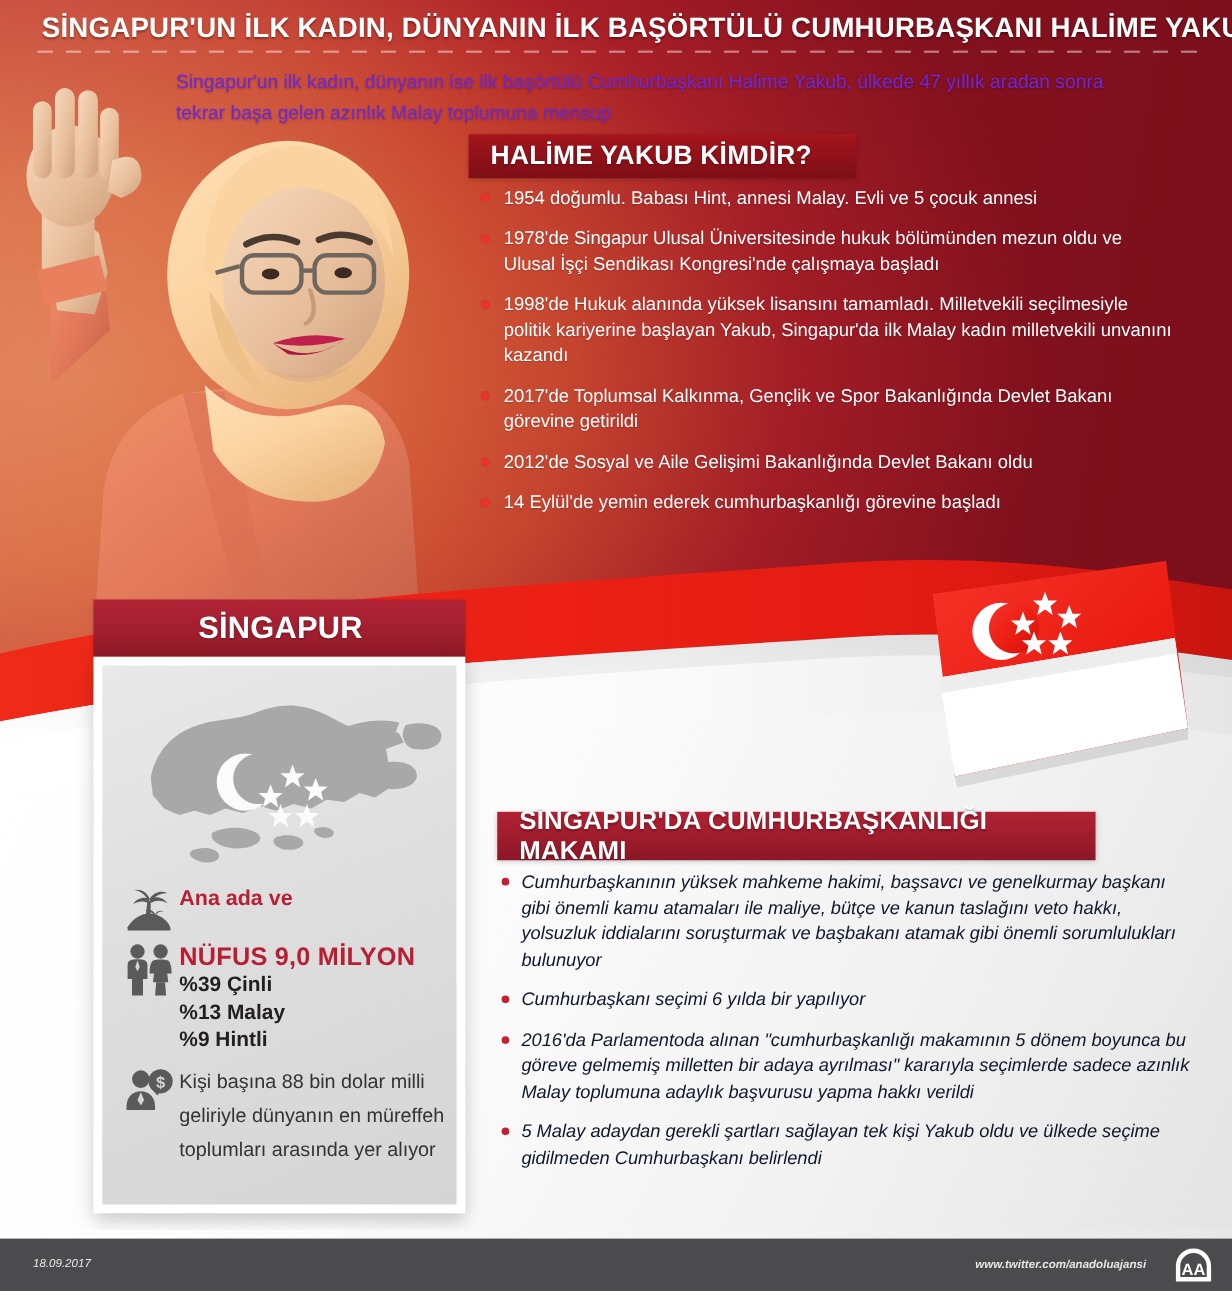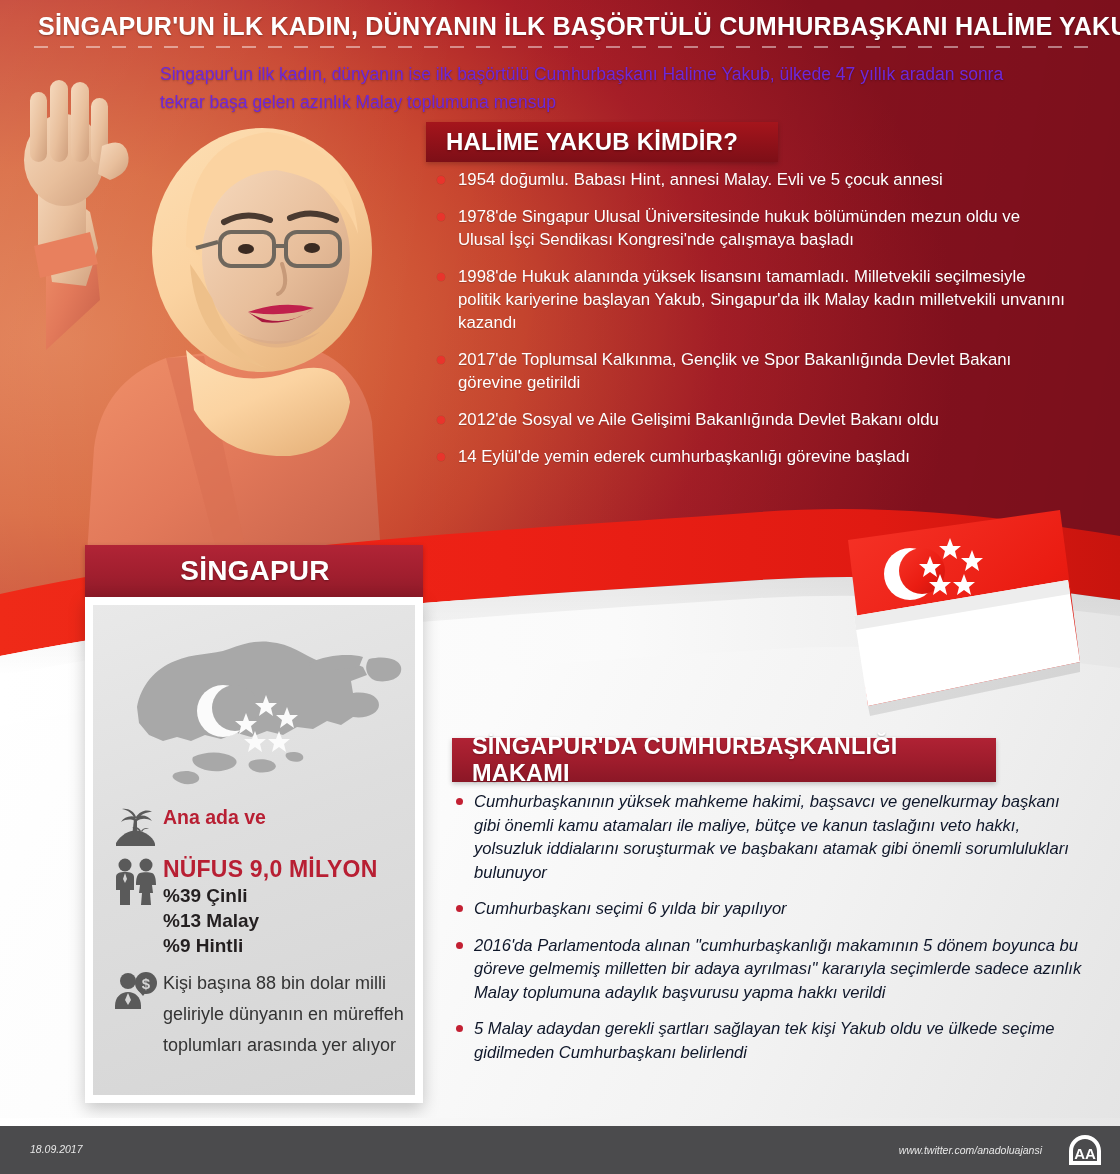--- a/index.html
+++ b/index.html
@@ -220,21 +220,21 @@
     left: 0; top: 1126px;
     width: 1120px; height: 60px;
     background: #4b4b4d;
   }
   .footer-date {
     position: absolute; left: 30px; top: 17px;
     color: #e8e8e8; font-size: 10.5px; font-style: italic;
   }
   .footer-url {
     position: absolute; right: 78px; top: 18px;
-    color: #e8e8e8; font-size: 10.5px; font-style: italic;
+    color: #e8e8e8; font-size: 10.5px; font-style: italic; font-weight: bold;
   }
   .footer-logo { position: absolute; right: 18px; top: 8px; }
 
   .white-strip {
     position:absolute; left:0; top:1118px; width:1120px; height:8px;
     background: linear-gradient(90deg,#ffffff 0%,#f3f3f3 60%,#e7e7e7 100%);
   }
 </style>
 </head>
 <body>

